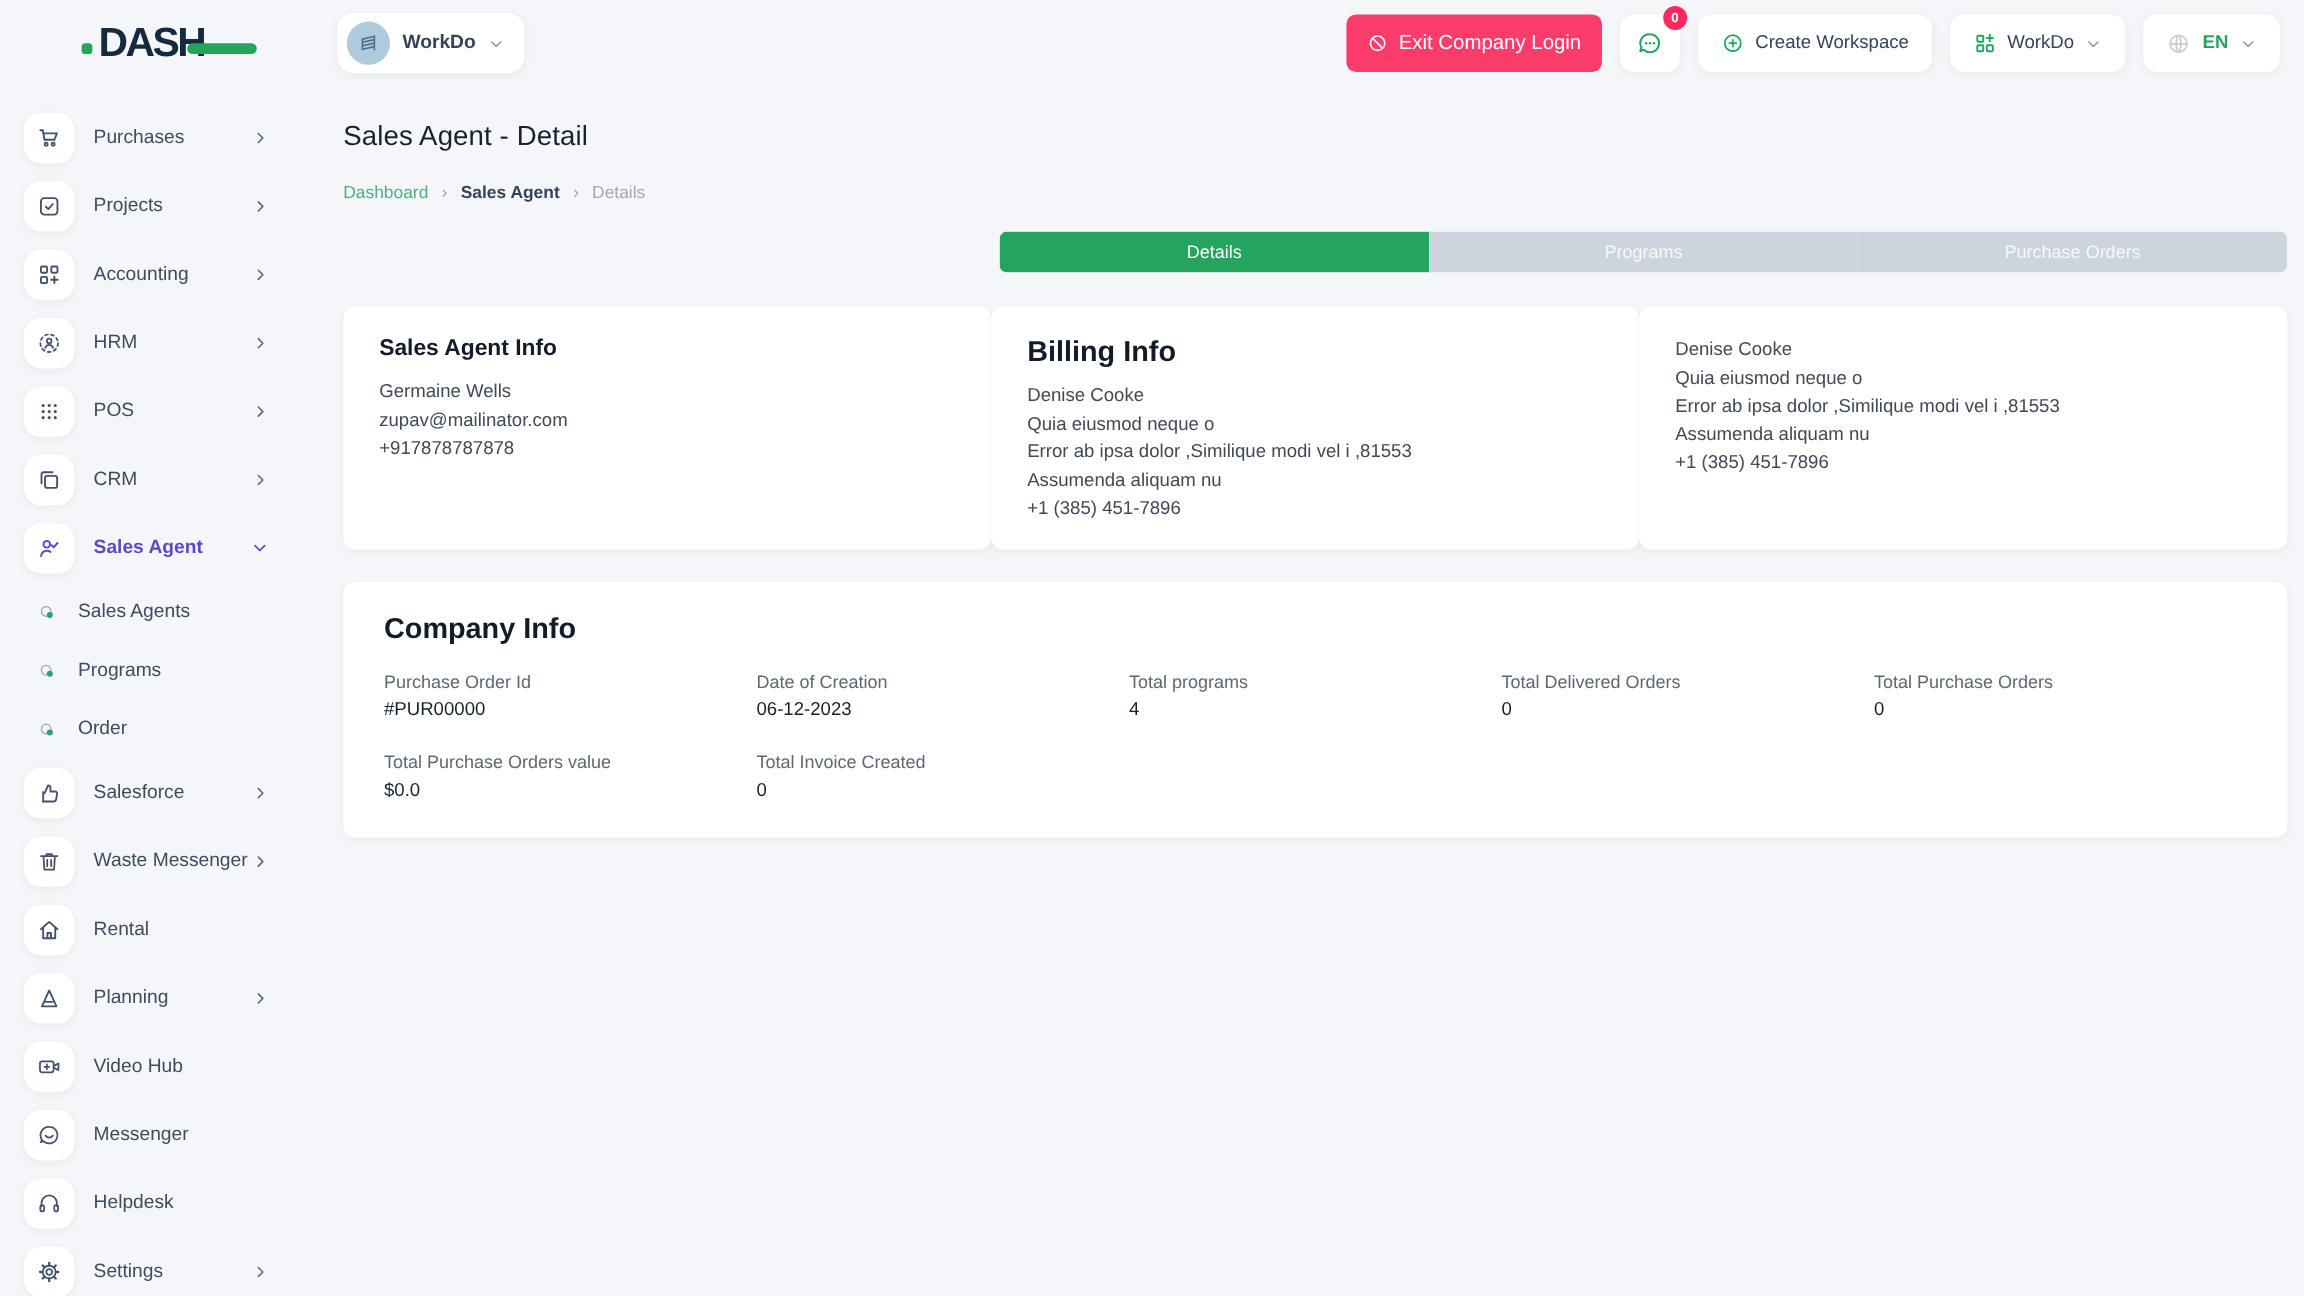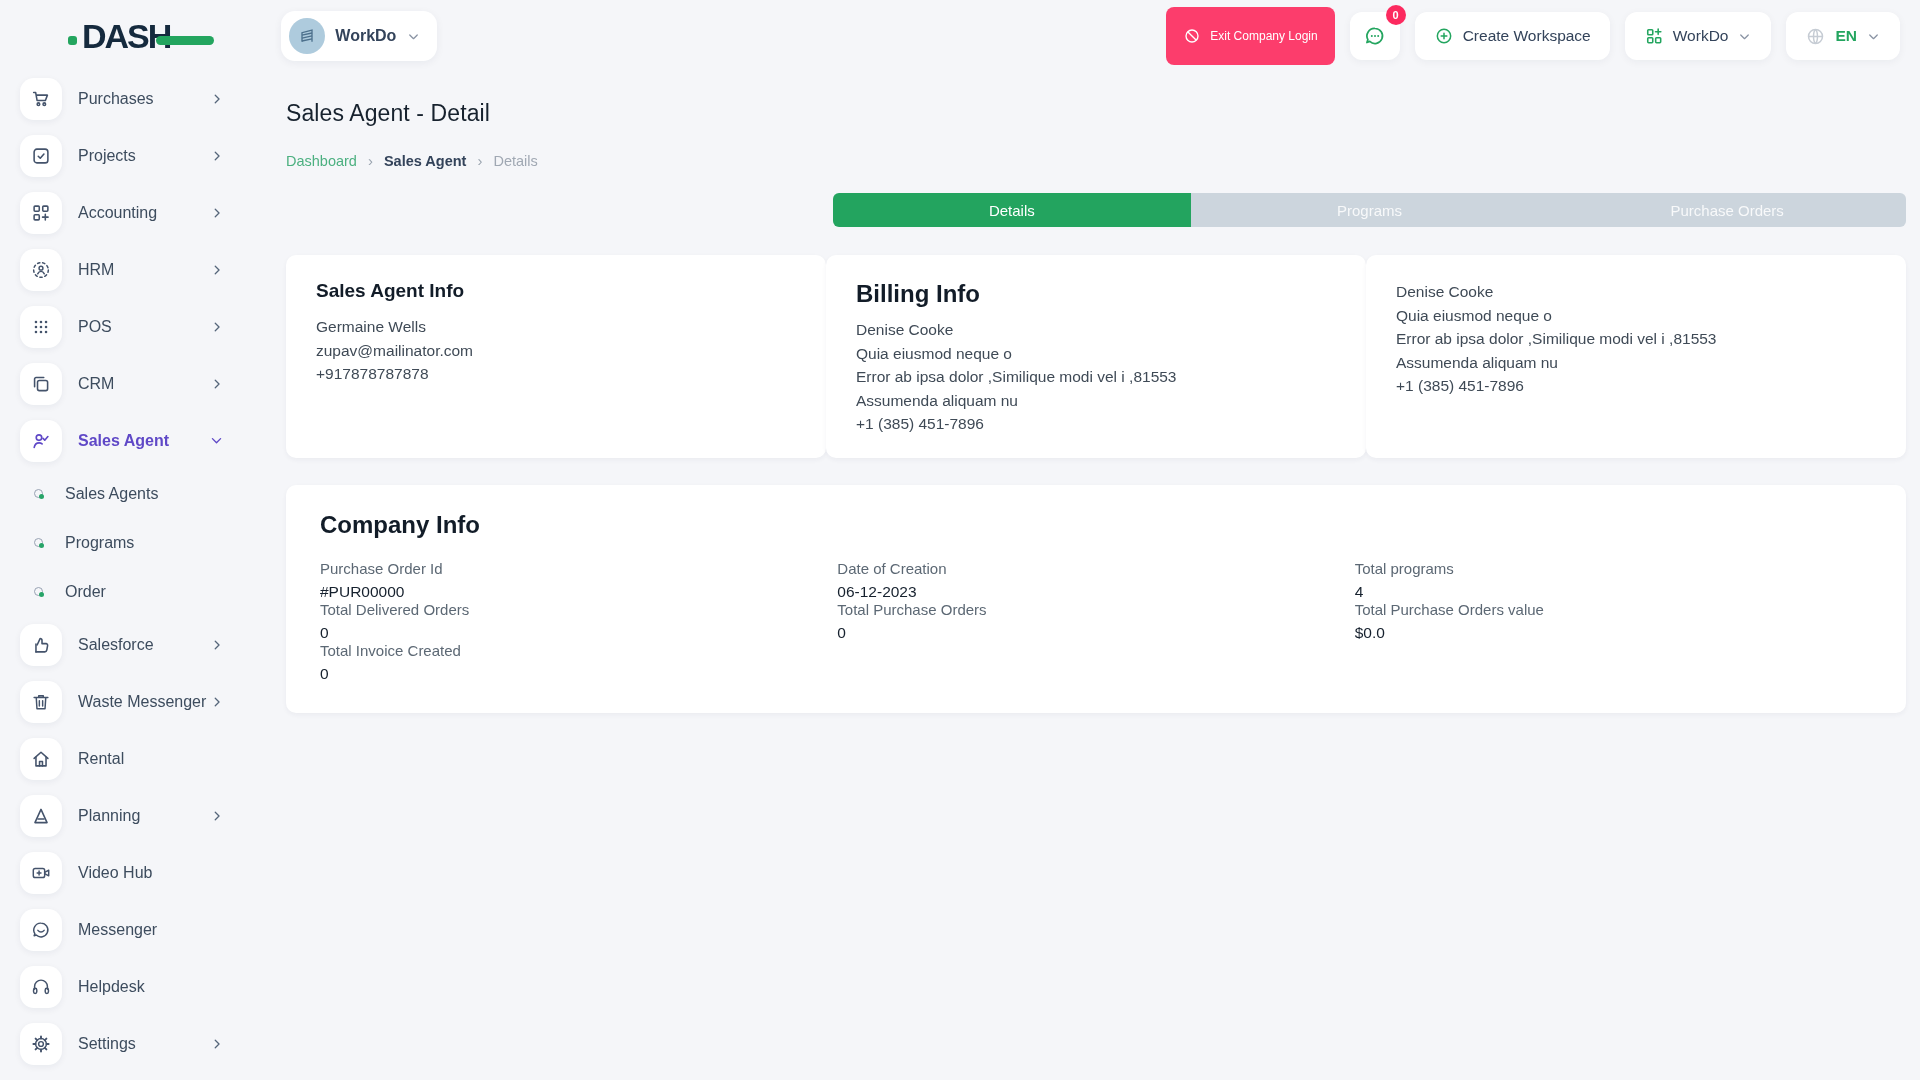--- a/index.html
+++ b/index.html
@@ -12,27 +12,27 @@
   
   .topbar{position:absolute;top:0;left:0;right:0;height:72px;display:flex;align-items:center;padding:0 20px 0 68px;gap:15px}
   .logo{position:relative;font-size:34px;font-weight:900;letter-spacing:-2px;color:#152a3e;flex:none;padding-left:14px}
   .logo::before{content:"";position:absolute;left:0;top:19px;width:9px;height:9px;border-radius:3px;background:#23a55f}
   .logo::after{content:"";position:absolute;left:88px;top:19px;width:58px;height:9px;border-radius:5px;background:#23a55f}
   .ws-pill{margin-left:96px;display:flex;align-items:center;gap:10px;background:#fff;border-radius:14px;padding:7px 16px 7px 8px;box-shadow:0 2px 8px rgba(25,39,62,.06);cursor:pointer}
   .ws-avatar{width:36px;height:36px;border-radius:50%;background:#aecbdd;display:flex;align-items:center;justify-content:center;color:#4c708c}
   .ws-label{font-size:16px;color:#33435a;font-weight:600}
   .chev{color:#8a94a4}
   .tb-spacer{flex:1}
-  .btn-exit{display:flex;align-items:center;gap:9px;background:#fc3d6c;color:#fff;border:none;border-radius:8px;height:58px;padding:0 17px;font-size:12px;font-family:inherit;cursor:pointer}
+  .btn-exit{display:flex;align-items:center;gap:9px;background:#fc3d6c;color:#fff;border:none;border-radius:8px;height:48px;padding:0 17px;font-size:17px;font-family:inherit;cursor:pointer}
   .pill-btn{display:flex;align-items:center;gap:9px;background:#fff;border:none;border-radius:12px;height:48px;padding:0 19px;font-size:15.5px;color:#33435a;font-family:inherit;box-shadow:0 2px 8px rgba(25,39,62,.05);cursor:pointer}
   .chat-btn{position:relative;width:50px;justify-content:center;padding:0}
   .chat-badge{position:absolute;top:-7px;right:-6px;min-width:20px;height:20px;border-radius:50%;background:#fc2a5f;color:#fff;font-size:11px;font-weight:700;display:flex;align-items:center;justify-content:center}
   .lang-label{color:#23a55f;font-weight:600}
   
-  .sidebar{position:absolute;top:56px;left:0;bottom:0;width:250px;padding-top:14px;overflow:hidden}
+  .sidebar{position:absolute;top:72px;left:0;bottom:0;width:250px;padding-top:14px;overflow:hidden}
   .nav-item{display:flex;align-items:center;height:57px;padding:0 26px 0 20px;cursor:pointer}
   .tile{width:42px;height:42px;border-radius:14px;background:#fff;display:flex;align-items:center;justify-content:center;color:#44536b;box-shadow:0 2px 7px rgba(25,39,62,.06);flex:none}
   .nav-label{margin-left:16px;font-size:16px;color:#3d4c5e;font-weight:500;flex:1;white-space:nowrap}
   .nav-chev{color:#55657a;flex:none;display:flex}
   .nav-item.active .tile{color:#5f48c7}
   .nav-item.active .nav-label{color:#5f48c7;font-weight:700}
   .nav-item.active .nav-chev{color:#5f48c7}
   .sub-item{display:flex;align-items:center;height:49px;padding-left:34px;cursor:pointer}
   .bullet{width:9px;height:9px;border:1.7px solid #98a2b3;border-radius:50%;position:relative;flex:none}
   .bullet::after{content:"";position:absolute;right:-2px;bottom:-2px;width:5px;height:5px;background:#27a468;border-radius:50%}
@@ -48,21 +48,21 @@
   .crumb-sep::before{content:"\203A"}
   .tabs{width:1073px;margin-left:auto;margin-top:24px;height:34px;display:flex;border-radius:6px;overflow:hidden}
   .tab{flex:1;display:flex;align-items:center;justify-content:center;font-size:15px;background:#ccd5dd;color:rgba(255,255,255,.85);cursor:pointer}
   .tab.active{background:#23a45f;color:#fff}
   .cards-row{display:flex;margin-top:28px}
   .info-card{flex:1;background:#fff;border-radius:10px;box-shadow:0 2px 5px rgba(30,40,70,.05);padding:25px 30px;height:203px}
   .card-title-sm{font-size:19px;font-weight:700;color:#121c28;margin-bottom:13px}
   .card-title-lg{font-size:24px;font-weight:700;color:#121c28;margin-bottom:10px}
   .card-line{font-size:15.5px;color:#3f4a56;line-height:1.52}
   .company-card{background:#fff;border-radius:10px;box-shadow:0 2px 5px rgba(30,40,70,.05);margin-top:27px;padding:26px 34px 30px}
-  .company-grid{display:grid;grid-template-columns:repeat(3,1fr);margin-top:21px}
+  .company-grid{display:grid;grid-template-columns:repeat(5,1fr);row-gap:26px;margin-top:21px}
   .field-label{font-size:15px;color:#5c6874;margin-bottom:6px}
   .field-value{font-size:15.5px;font-weight:400;color:#16212e}
 </style>
 </head>
 <body>
 
 <header class="topbar">
   <div class="logo"><span>DASH</span></div>
 
   <div class="ws-pill">

